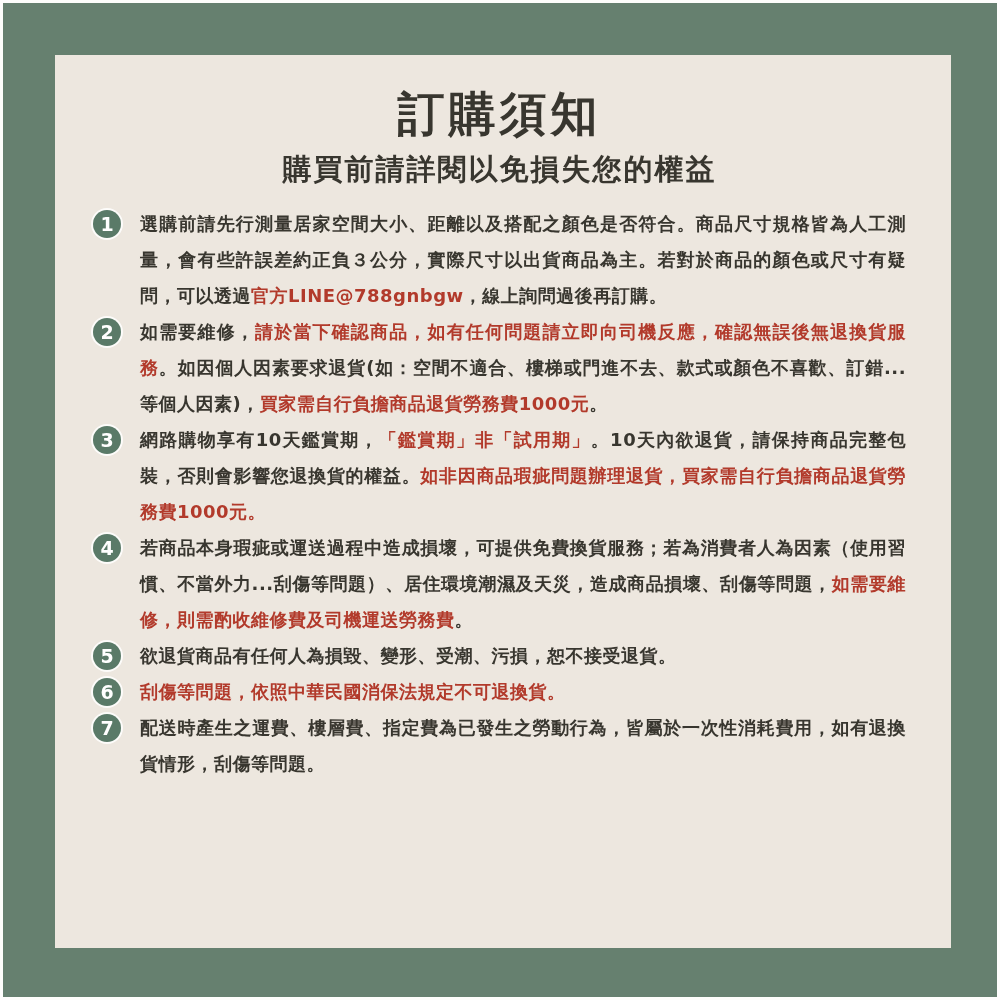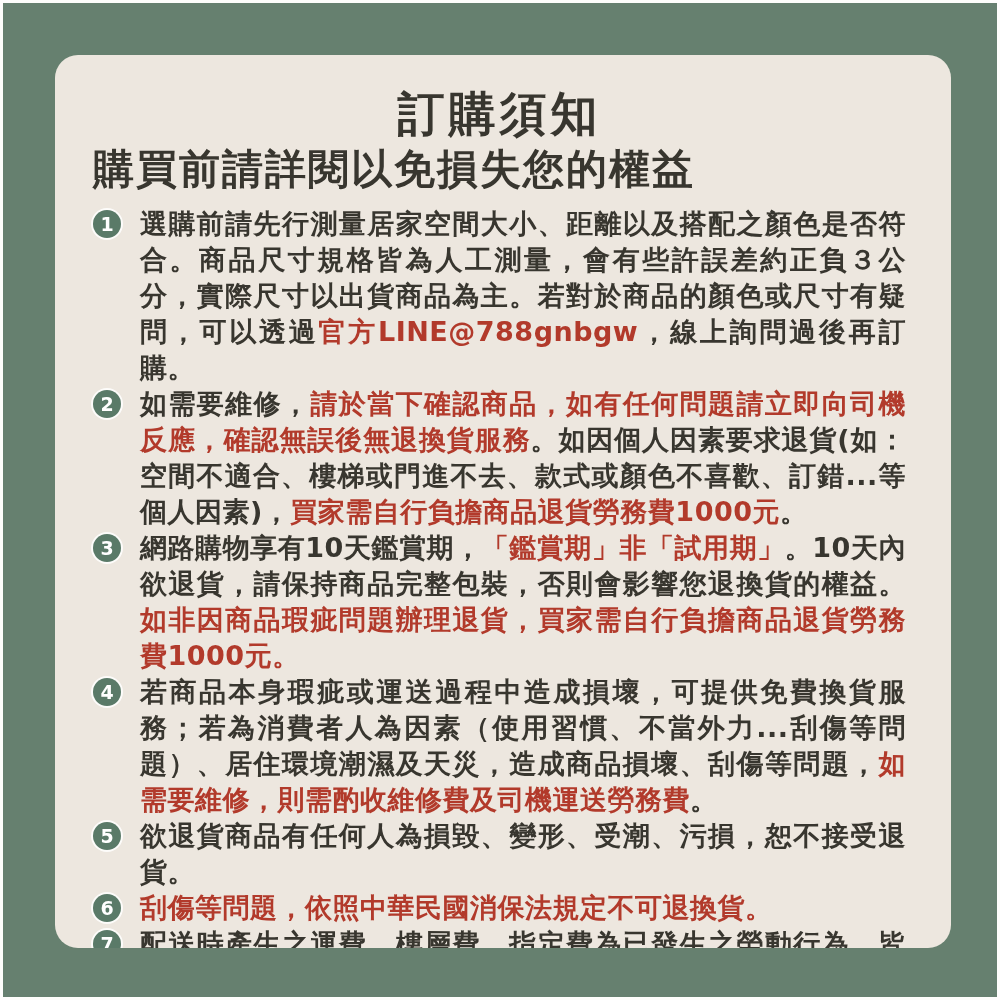--- a/index.html
+++ b/index.html
@@ -22,34 +22,34 @@
   .card {
     position: absolute;
     left: 52px;
     top: 52px;
     width: 896px;
     height: 893px;
     box-sizing: border-box;
     background: var(--card, #EDE7DF);
     padding: 34px 45px 0 38px;
     overflow: hidden;
-    border-radius: 23px;
   }
   .title {
     margin: 0;
     text-align: center;
     font-size: 47px;
     line-height: 50px;
     font-weight: bold;
     letter-spacing: 4px;
     color: var(--ink, #38362F);
   }
   .subtitle {
     margin: 12px 0 0 0;
-    font-size: 41px;
+    text-align: center;
+    font-size: 29px;
     line-height: 36px;
     font-weight: bold;
     letter-spacing: 2px;
     color: var(--ink, #38362F);
   }
   .list {
     margin-top: 19px;
   }
   .item {
     display: flex;
@@ -66,21 +66,21 @@
     box-shadow: 0 0 0 2px rgba(255,255,255,0.85);
     color: #ffffff;
     font-size: 19px;
     line-height: 28px;
     font-weight: bold;
     text-align: center;
   }
   .text {
     margin: 0;
     flex: 1 1 auto;
-    font-size: 27px;
+    font-size: 18px;
     line-height: 36px;
     font-weight: bold;
     letter-spacing: 0.5px;
     text-align: justify;
     color: var(--ink, #38362F);
   }
   .red {
     color: var(--red, #B23A2B);
   }
 </style>

